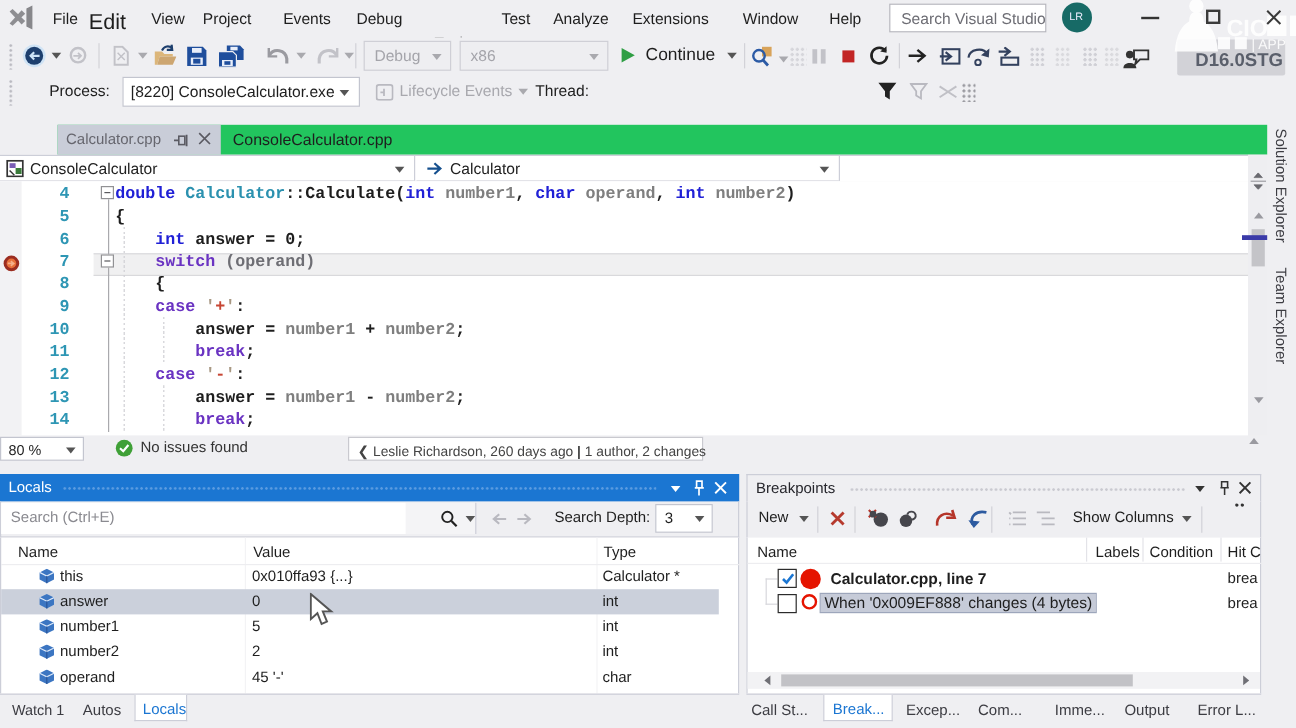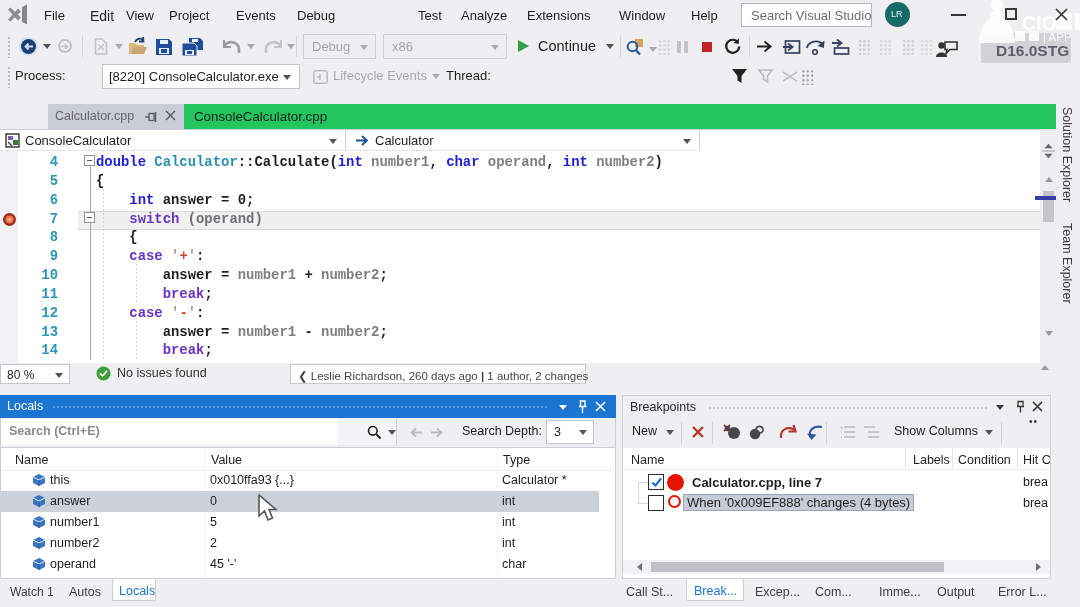--- a/index.html
+++ b/index.html
@@ -17,21 +17,21 @@
 </head>
 <body>
 
 <div class="abs" style="left:0;top:0;width:1080px;height:31px;background:#efeff2;">
   <svg class="abs" style="left:7px;top:3px;" width="22" height="23" viewBox="0 0 22 23">
     <path d="M1 6.5 L3.5 4.5 L14 14.5 L11 17.5 Z" fill="#8e8e92"></path>
     <path d="M11 5.5 L14 8.5 L3.5 18.5 L1 16.5 Z" fill="#8e8e92"></path>
     <path d="M15 4 L20 1.5 L20 21.5 L15 19 Z" fill="#87878b"></path>
   </svg>
   <span class="abs" style="left:44px;top:8px;font-size:13px;">File</span>
-  <span class="abs" style="left:90px;top:8px;font-size:14px;">Edit</span>
+  <span class="abs" style="left:74px;top:8px;font-size:18px;">Edit</span>
   <span class="abs" style="left:126px;top:8px;font-size:13px;">View</span>
   <span class="abs" style="left:169px;top:8px;font-size:13px;">Project</span>
   <span class="abs" style="left:236px;top:8px;font-size:13px;">Events</span>
   <span class="abs" style="left:297px;top:8px;font-size:13px;">Debug</span>
   <span class="abs" style="left:362px;top:8px;font-size:13px;margin-top:20px;">Tools</span>
   <span class="abs" style="left:418px;top:8px;font-size:13px;">Test</span>
   <span class="abs" style="left:461px;top:8px;font-size:13px;">Analyze</span>
   <span class="abs" style="left:527px;top:8px;font-size:13px;">Extensions</span>
   <span class="abs" style="left:619px;top:8px;font-size:13px;">Window</span>
   <span class="abs" style="left:691px;top:8px;font-size:13px;">Help</span>
@@ -164,21 +164,21 @@
 
   <svg class="abs" style="left:936px;top:9px;" width="22" height="17" viewBox="0 0 22 17">
       <circle cx="5.5" cy="5.5" r="3.2" fill="#333"></circle>
       <path d="M0 17 C0 11 11 11 11 17 Z" fill="#333"></path>
       <path d="M9 2 H21 V9.5 H14 L10 13.5 L11 9.5 H9 Z" fill="none" stroke="#333" stroke-width="1.6"></path>
     </svg>
 </div>
 
 <div class="abs" style="left:0;top:62px;width:1080px;height:29px;background:#efeff2;">
   <div class="grip abs" style="left:7px;top:4px;height:22px;"></div>
-  <span class="abs" style="left:15px;top:6px;font-size:13px;">Process:</span>
+  <span class="abs" style="left:41px;top:6px;font-size:13px;">Process:</span>
   <div class="combo abs" style="left:102px;top:2px;width:198px;height:25px;">
     <span class="abs" style="left:6px;top:4px;font-size:13px;">[8220] ConsoleCalculator.exe</span>
     <div class="darr abs" style="right:8px;top:10px;"></div>
   </div>
   <svg class="abs" style="left:313px;top:8px;" width="15" height="14" viewBox="0 0 15 14">
       <rect x="0.8" y="0.8" width="13.4" height="12.4" fill="none" stroke="#b9b9c0" stroke-width="1.5" rx="2"></rect>
       <path d="M4 7 L7 7 M7 4 L7 10" stroke="#b9b9c0" stroke-width="1.5"></path>
     </svg>
   <span class="abs" style="left:333px;top:6px;font-size:13px;color:#a8a8ae;">Lifecycle Events</span>
   <div class="darr abs gray" style="left:432px;top:12px;"></div>
@@ -323,21 +323,21 @@
         <path d="M3.5 1 H8 V6.5 H3.5 Z M2 6.5 H9.5 M5.5 6.5 V13" stroke="#fff" stroke-width="1.4" fill="none"></path>
       </svg>
     <svg class="abs" style="left:595px;top:6px;" width="11" height="11" viewBox="0 0 11 11">
         <path d="M1 1 L10 10 M10 1 L1 10" stroke="#fff" stroke-width="1.6"></path>
       </svg>
   </div>
 
   <div class="abs" style="left:0;top:23px;width:616px;height:30px;background:#efeff2;border:1px solid #ccced8;border-top:none;">
     <div class="abs" style="left:0;top:1px;width:396px;height:26px;background:#f4f4f6;border-right:1px solid #ccced8;">
       <div class="abs" style="left:0;top:0;width:337px;height:26px;background:#fff;"></div>
-      <span class="abs" style="left:8px;top:5px;font-size:12.5px;color:#8a8a90;font-weight:bold;">Search (Ctrl+E)</span>
+      <span class="abs" style="left:8px;top:5px;font-size:12.5px;color:#8a8a90;">Search (Ctrl+E)</span>
       <svg class="abs" style="left:366px;top:6px;" width="15" height="15" viewBox="0 0 15 15">
           <circle cx="5.8" cy="5.8" r="4.3" fill="none" stroke="#222" stroke-width="1.6"></circle>
           <path d="M9.2 9.2 L13.5 13.5" stroke="#222" stroke-width="1.9"></path>
         </svg>
       <div class="darr abs" style="left:387px;top:11px;"></div>
     </div>
     <svg class="abs" style="left:408px;top:9px;" width="13" height="11" viewBox="0 0 13 11">
         <path d="M13 5.5 H3 M7 1.5 L2.5 5.5 L7 9.5" fill="none" stroke="#b9b9c0" stroke-width="1.8"></path>
       </svg>
     <svg class="abs" style="left:430px;top:9px;" width="13" height="11" viewBox="0 0 13 11">

